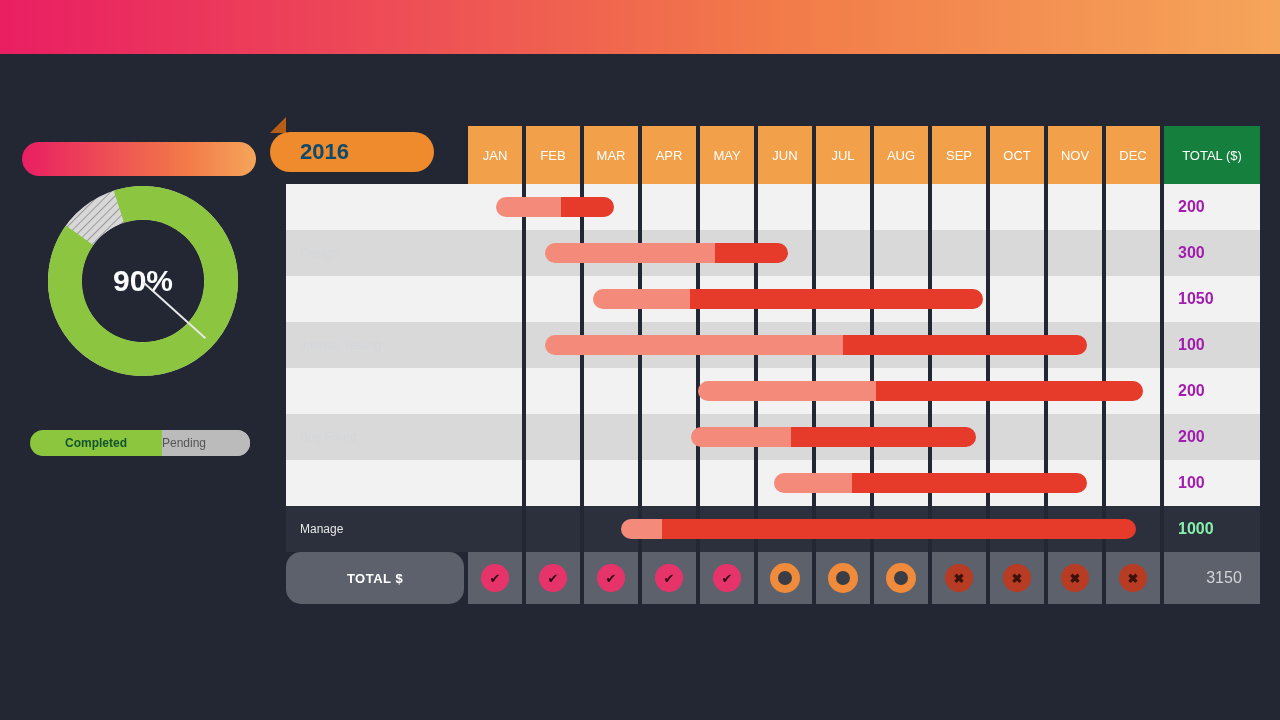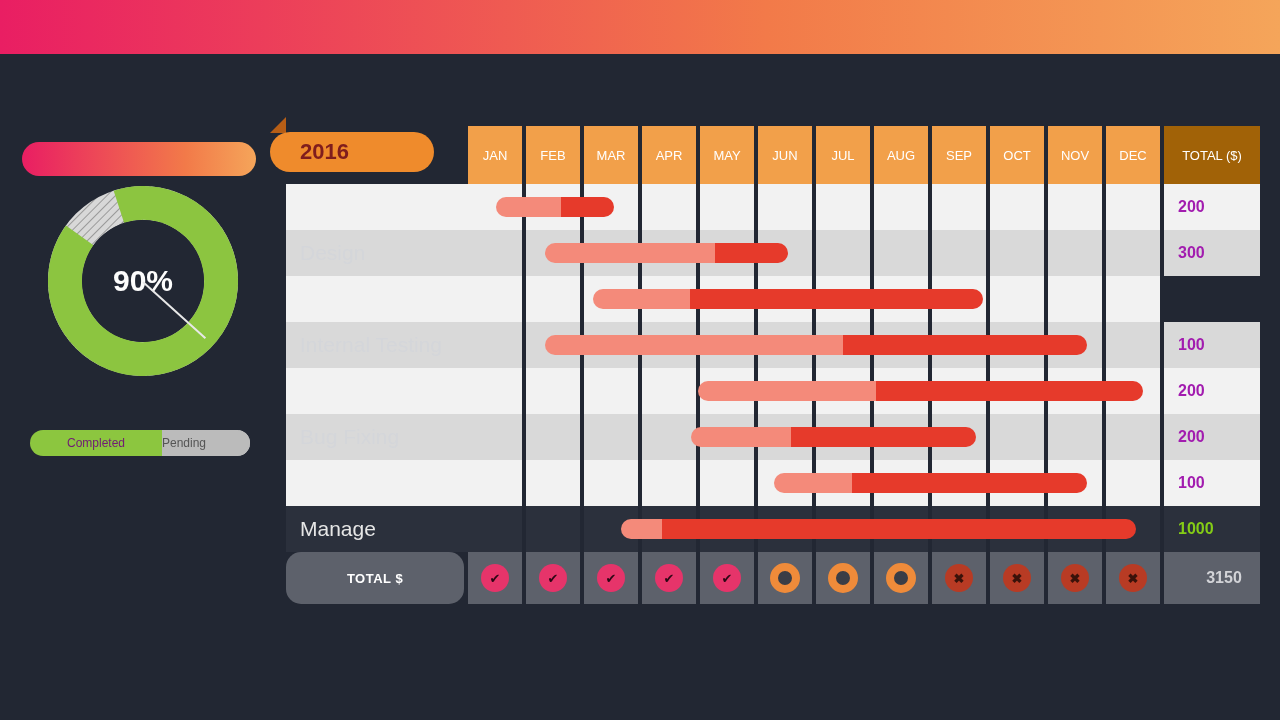--- a/index.html
+++ b/index.html
@@ -38,21 +38,21 @@
     width: 84px; height: 2px; background: #e8e8e8;
     transform-origin: 0 50%;
     transform: rotate(42deg);
   }
 
   .legend {
     position: absolute; left: 30px; top: 376px;
     width: 220px; height: 26px; border-radius: 13px; overflow: hidden;
     display: flex; font-size: 12px; color: #333;
   }
-  .legend .done { flex: 6; background: #8cc63f; display:flex;align-items:center;justify-content:center; color:#701a75; }
+  .legend .done { flex: 6; background: #8cc63f; display:flex;align-items:center;justify-content:center; color:#14532d;font-weight:bold; }
   .legend .pend { flex: 4; display:flex;align-items:center;color:#555; background:#bbb; }
 
   .caption {
     position: absolute; left: 22px; top: 430px; width: 230px;
     color: #3b4150; font-size: 16px; line-height: 1.45;
   }
 
   
   .gantt {
     position: absolute;
@@ -64,79 +64,79 @@
     grid-template-columns: 182px repeat(12, 58px) 96px;
     gap: 0;
     height: 58px;
     align-items: stretch;
   }
   .hdr-year-wrap { position: relative; }
   .hdr-year {
     position: absolute; left: -16px; top: 6px;
     width: 164px; height: 40px; border-radius: 20px;
     background: #ef8b2c;
-    color: #7f1d1d; font-weight: 700; font-size: 22px;
+    color: #0c4a6e; font-weight: 700; font-size: 22px;
     display:flex; align-items:center; padding-left: 30px;
   }
   .hdr-tri {
     position:absolute; left:-16px; top:-9px;
     width:0;height:0;border-style:solid;border-width:0 0 16px 16px;
     border-color: transparent transparent #b75e16 transparent;
   }
   .hdr-month, .hdr-total {
     background: #f2a04a;
     color: #fff; font-weight: 400; font-size: 13px;
     display:flex; align-items:center; justify-content:center;
     margin-right: 4px;
   }
-  .hdr-total { margin-right: 0; background:#a16207; font-size:13px; }
+  .hdr-total { margin-right: 0; background:#15803d; font-size:13px; }
 
   .row {
     display: grid;
     grid-template-columns: 182px 696px 96px;
     height: 46px;
     margin-top: 0;
   }
   .row-label {
     display:flex; align-items:center; padding-left:14px;
-    color:#d4d6da; font-size:21px; font-weight:500;
+    color:#d4d6da; font-size:12px; font-weight:500;
   }
   .row-cells {
     position: relative;
     display: grid;
     grid-template-columns: repeat(12, 58px);
   }
   .cell { margin-right:4px; }
   .row-total {
     display:flex; align-items:center; padding-left:14px;
     color:#a21caf; font-size:16px; font-weight:600;
   }
 
   .light .row-label, .light .cell, .light .row-total { background:#f2f2f2; }
   .mid   .row-label, .mid   .cell, .mid   .row-total { background:#d9d9d9; }
   .dark  .row-label { background:#2b303c; color:#e6e6e6; }
   .dark  .cell      { background:#2b303c; }
-  .dark  .row-total { background:#2b303c; color:#84cc16; }
+  .dark  .row-total { background:#2b303c; color:#86efac; }
 
   .bar {
     position:absolute; top:50%; transform:translateY(-50%);
     height:20px; border-radius:10px;
     background: linear-gradient(90deg, #f48a7a 0%, #f48a7a var(--split), #e63a2b var(--split), #e63a2b 100%);
   }
 
   
   .foot {
     display: grid;
     grid-template-columns: 182px repeat(12, 58px) 96px;
     height: 52px;
   }
   .foot > div { background:#5d616b; display:flex;align-items:center;justify-content:center; margin-right:4px; }
   .foot > div:last-child { margin-right:0; }
   .foot-label { color:#fff; font-weight:800; font-size:13px; letter-spacing:.5px;border-radius:15px; }
-  .foot-total { color:#d2d3d7; font-size:16px; font-weight:700; justify-content:flex-start; padding-left:24px; }
+  .foot-total { color:#d2d3d7; font-size:16px; font-weight:400; justify-content:flex-start; padding-left:24px; }
 
   .badge { width:28px;height:28px;border-radius:50%; display:flex;align-items:center;justify-content:center; font-size:13px; color:#4a1010; }
   .b-check { background:#e6346a; color:#2b0714; }
   .b-ring  { background:#3a3d46; border:8px solid #ef8b3a; width:30px;height:30px; }
   .b-x     { background:#b83b24; color:#3a120a; font-weight:900; }
 </style>
 </head>
 <body>
 
 <div class="topbar"></div>
@@ -244,20 +244,21 @@
             <div class="cell"></div>
             <div class="cell"></div>
             <div class="cell"></div>
             <div class="cell"></div>
             <div class="cell"></div>
             <div class="cell"></div>
             <div class="cell"></div>
             <div class="cell"></div>
             <div class="bar" style="left: 18%; width: 56%; --split: 25%;"></div>
           </div>
+          <div class="row-total">1050</div>
         </div>
         <div class="row mid">
           <div class="row-label">Internal Testing</div>
           <div class="row-cells">
             <div class="cell"></div>
             <div class="cell"></div>
             <div class="cell"></div>
             <div class="cell"></div>
             <div class="cell"></div>
             <div class="cell"></div>

